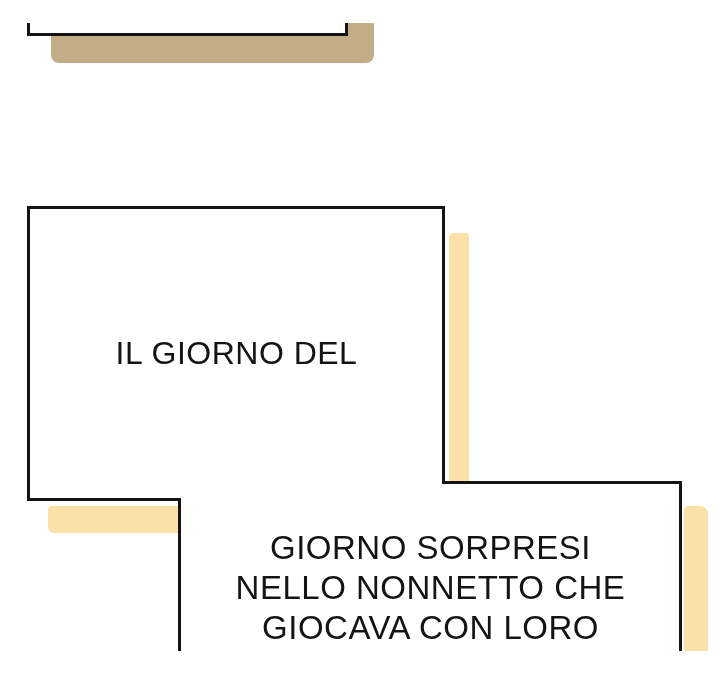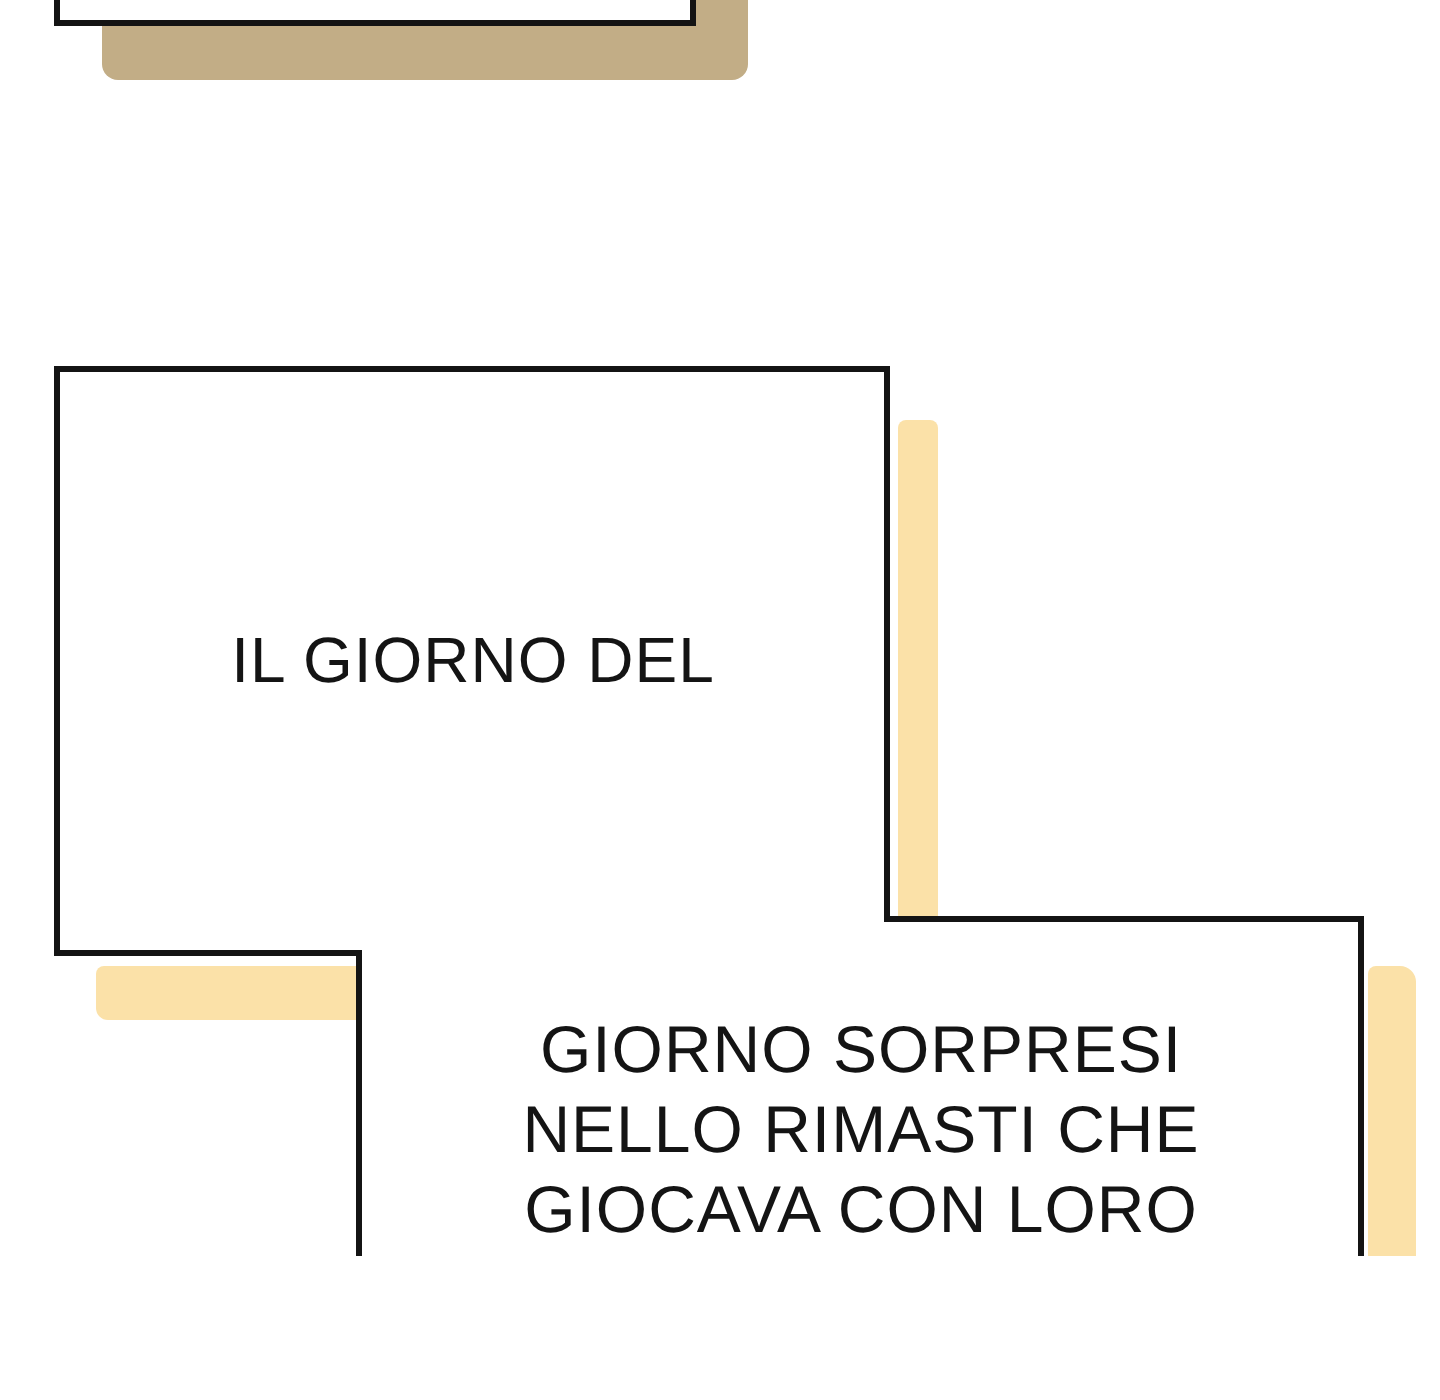--- a/index.html
+++ b/index.html
@@ -8,20 +8,21 @@
     background: #ffffff;
   }
   .canvas {
     position: relative;
     width: 720px;
     height: 628px;
     overflow: hidden;
     background: var(--paper, #ffffff);
     font-family: "Liberation Sans", sans-serif;
     color: var(--ink, #141414);
+    margin-top: 23px;
   }
   .abs { position: absolute; }
 
   
   .tan-shadow {
     left: 51px; top: -10px;
     width: 323px; height: 50px;
     background: var(--shadow-tan, #C2AD86);
     border-radius: 8px;
   }
@@ -102,17 +103,17 @@
   <svg class="bubbles" viewBox="0 0 720 700">
     <path d="M 28.5 184.5 H 443.5 V 459.5 H 680.5 V 710 H 179.5 V 476.5 H 28.5 Z"></path>
   </svg>
 
   <div class="abs mid-text dialogue">
     <div>IL GIORNO DEL</div>
   </div>
 
   <div class="abs bottom-text dialogue">
     <div>GIORNO SORPRESI</div>
-    <div>NELLO RIMASTI CHE</div>
+    <div>NELLO NONNETTO CHE</div>
     <div>GIOCAVA CON LORO</div>
   </div>
 
 </div>
 
 </body></html>

